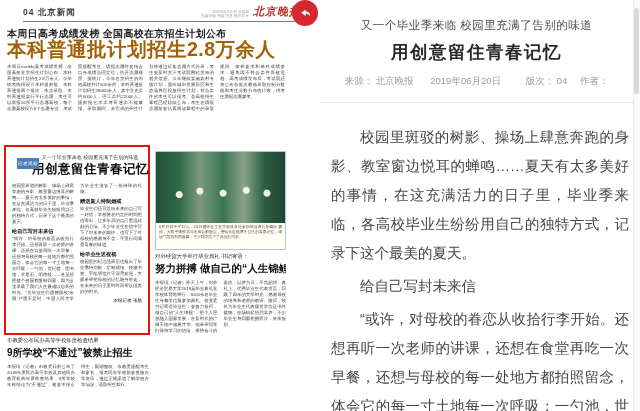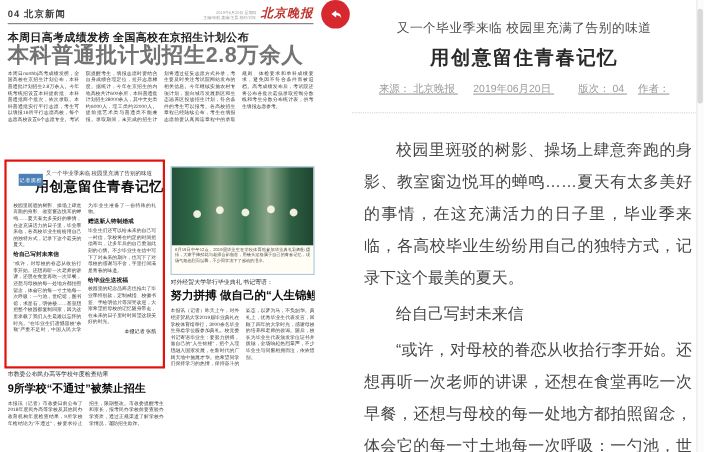--- a/index.html
+++ b/index.html
@@ -3,30 +3,30 @@
 <meta charset="utf-8">
 <style>
   * { margin:0; padding:0; box-sizing:border-box; }
   html,body { background:#fff; }
   .stage { position:relative; width:640px; height:411px; background:#fff; overflow:hidden;
            font-family:"Liberation Sans","DejaVu Sans",sans-serif; }
 
   
   .paper { position:absolute; left:0; top:0; width:290px; height:411px; background:#fff; }
 
-  .np-header { position:absolute; left:7px; top:5px; width:278px; height:17px;
+  .np-header { position:absolute; left:23px; top:5px; width:278px; height:17px;
                border-bottom:1.5px solid #7a7a7a; display:flex; justify-content:space-between; align-items:flex-end; padding-bottom:2px; }
   .np-left { font-size:8.5px; color:#3c3c3c; font-weight:bold; letter-spacing:1px; }
   .np-right { display:flex; align-items:flex-end; gap:4px; }
   .np-credits { text-align:right; font-size:3.6px; line-height:4.6px; color:#9a9a9a; }
   .np-masthead { font-family:"DejaVu Serif","Liberation Serif",serif; font-style:italic; font-weight:bold;
                  font-size:11px; color:#bf2e28; letter-spacing:1px; }
 
   .np-kicker { position:absolute; left:7px; top:27px; font-size:10px; font-weight:bold; color:#1d1d1d; letter-spacing:.3px; }
-  .np-headline { position:absolute; left:7px; top:36px; font-size:19.5px; font-weight:900; color:#737373;
+  .np-headline { position:absolute; left:7px; top:36px; font-size:19.5px; font-weight:900; color:#a16207;
                  letter-spacing:.5px; white-space:nowrap; }
 
   .micro { font-size:4.4px; line-height:6px; color:#3b3b3b; text-align:justify; word-break:break-all; }
   .cols4 { position:absolute; left:7px; top:64px; width:278px; height:78px; column-count:4; column-gap:6px; overflow:hidden; }
 
   
   .feature { position:absolute; left:4px; top:145px; width:146px; height:190px; border:2px solid #e3120b; background:#fff; overflow:hidden; }
   .f-tag { position:absolute; left:11px; top:11px; width:22px; height:11px; background:#4a80b5; color:#fff;
            font-size:4.6px; line-height:11px; text-align:center; letter-spacing:.5px; }
   .f-sub { margin:7px 6px 1px 32px; text-align:center; font-size:5px; color:#3a3a3a; white-space:nowrap; }
@@ -64,21 +64,21 @@
   
   .back-btn { position:absolute; left:292px; top:0px; width:26px; height:26px; border:none; border-radius:50%;
               background:#d7282f; cursor:pointer; display:flex; align-items:center; justify-content:center; padding:0; }
   .back-btn svg { display:block; }
 
   
   .reader { position:absolute; left:320px; top:0; width:313px; height:411px; background:#fff; overflow:hidden; }
   .r-head { padding:18px 8px 14px 8px; text-align:center; border-bottom:1px dotted #d4d4d4; }
   .r-sub { font-size:11.5px; color:#4c4c4c; margin-bottom:7px; letter-spacing:.5px; }
   .r-title { font-size:17.5px; font-weight:bold; color:#2a2a2a; letter-spacing:1.5px; margin-bottom:11px; }
-  .r-meta { font-size:9.5px; color:#9b9b9b;text-decoration:underline; }
+  .r-meta { font-size:9.5px; color:#9b9b9b; }
   .r-meta .gap1 { margin-left:14px; } .r-meta .gap2 { margin-left:22px; } .r-meta .gap3 { margin-left:10px; }
   .r-body { padding:20px 4px 0 11px; font-size:14.5px; line-height:29px; color:#454545; text-align:justify; }
   .r-body p { text-indent:2em; margin:0; }
   .r-body p.spaced { margin-top:4px; }
 
   
   .sb-track { position:absolute; right:0; top:0; width:7px; height:411px; background:#fbfbfb; border-left:1px solid #ececec; }
   .sb-thumb { position:absolute; right:1px; top:8px; width:5px; height:86px; background:#d9d9d9; border-radius:3px; }
 </style>
 </head>

